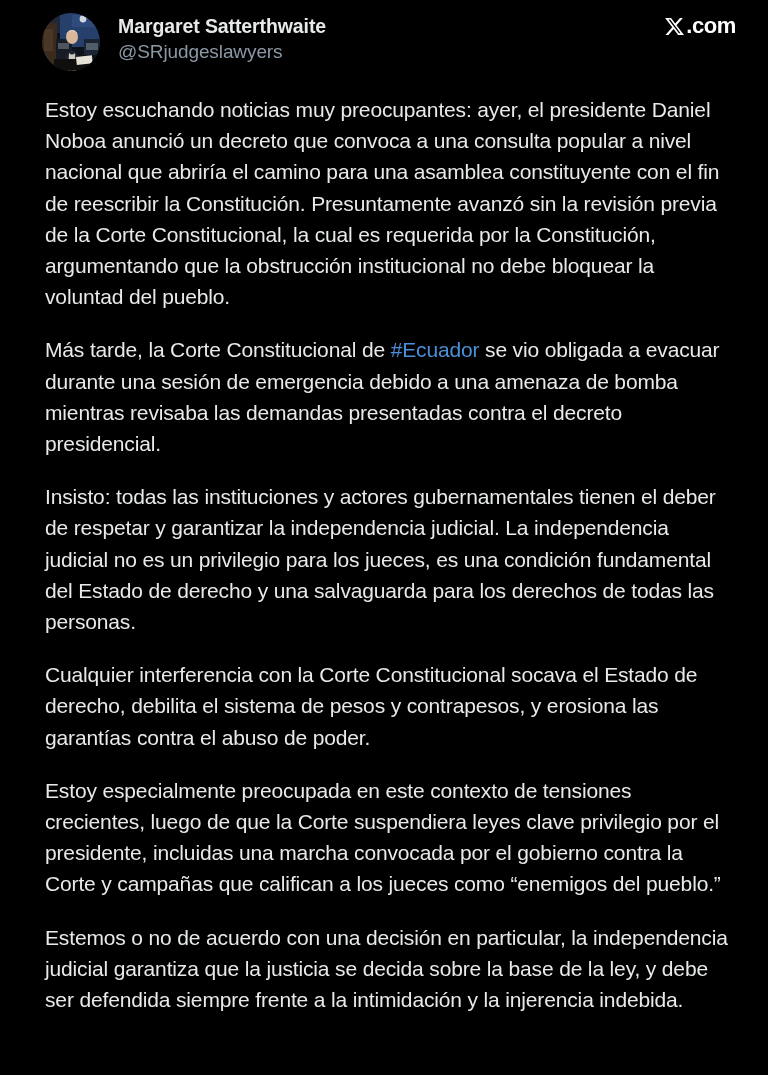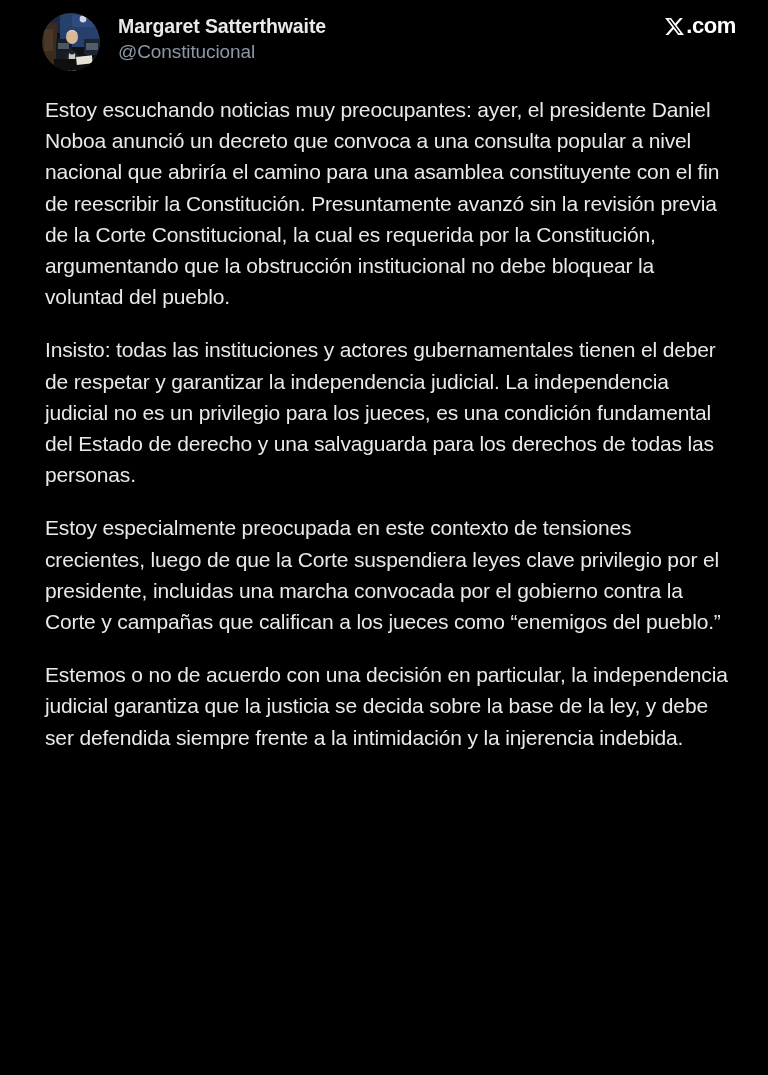--- a/index.html
+++ b/index.html
@@ -143,39 +143,41 @@
           <path d="M21 58 q1 -19 9 -21 q8 2 9 21 z" fill="#1d2230"></path>
           <path d="M27 40 q3 3 6 0 l1 18 h-8 z" fill="#cdc9c0"></path>
           <rect x="12" y="46" width="34" height="12" fill="#100f0d"></rect>
           <rect x="34" y="44" width="16" height="8" fill="#e6e2d8" transform="rotate(-6 34 44)"></rect>
         </g>
       </svg>
     </div>
 
     <div class="identity">
       <div class="display-name">Margaret Satterthwaite</div>
-      <div class="handle">@Constitucional</div>
+      <div class="handle">@SRjudgeslawyers</div>
     </div>
 
     <div class="brand">
       <svg class="brand-x" viewBox="0 0 24 24" xmlns="http://www.w3.org/2000/svg">
         <path d="M18.244 2.25h3.308l-7.227 8.26 8.502 11.24H16.17l-5.214-6.817L4.99 21.75H1.68l7.73-8.835L1.254 2.25H8.08l4.713 6.231zm-1.161 17.52h1.833L7.084 4.126H5.117z"></path>
       </svg>
       <span class="brand-tld">.com</span>
     </div>
 
   </div>
 
   <div class="post-body">
 
     <p class="post-paragraph">Estoy escuchando noticias muy preocupantes: ayer, el presidente Daniel Noboa anunció un decreto que convoca a una consulta popular a nivel nacional que abriría el camino para una asamblea constituyente con el fin de reescribir la Constitución. Presuntamente avanzó sin la revisión previa de la Corte Constitucional, la cual es requerida por la Constitución, argumentando que la obstrucción institucional no debe bloquear la voluntad del pueblo.</p>
 
+    <p class="post-paragraph"><span>Más tarde, la Corte Constitucional de </span><a class="hashtag" href="#">#Ecuador</a><span> se vio obligada a evacuar durante una sesión de emergencia debido a una amenaza de bomba mientras revisaba las demandas presentadas contra el decreto presidencial.</span></p>
 
     <p class="post-paragraph">Insisto: todas las instituciones y actores gubernamentales tienen el deber de respetar y garantizar la independencia judicial. La independencia judicial no es un privilegio para los jueces, es una condición fundamental del Estado de derecho y una salvaguarda para los derechos de todas las personas.</p>
 
+    <p class="post-paragraph">Cualquier interferencia con la Corte Constitucional socava el Estado de derecho, debilita el sistema de pesos y contrapesos, y erosiona las garantías contra el abuso de poder.</p>
 
     <p class="post-paragraph">Estoy especialmente preocupada en este contexto de tensiones crecientes, luego de que la Corte suspendiera leyes clave privilegio por el presidente, incluidas una marcha convocada por el gobierno contra la Corte y campañas que califican a los jueces como “enemigos del pueblo.”</p>
 
     <p class="post-paragraph">Estemos o no de acuerdo con una decisión en particular, la independencia judicial garantiza que la justicia se decida sobre la base de la ley, y debe ser defendida siempre frente a la intimidación y la injerencia indebida.</p>
 
   </div>
 
 </div>
 
 </body></html>

